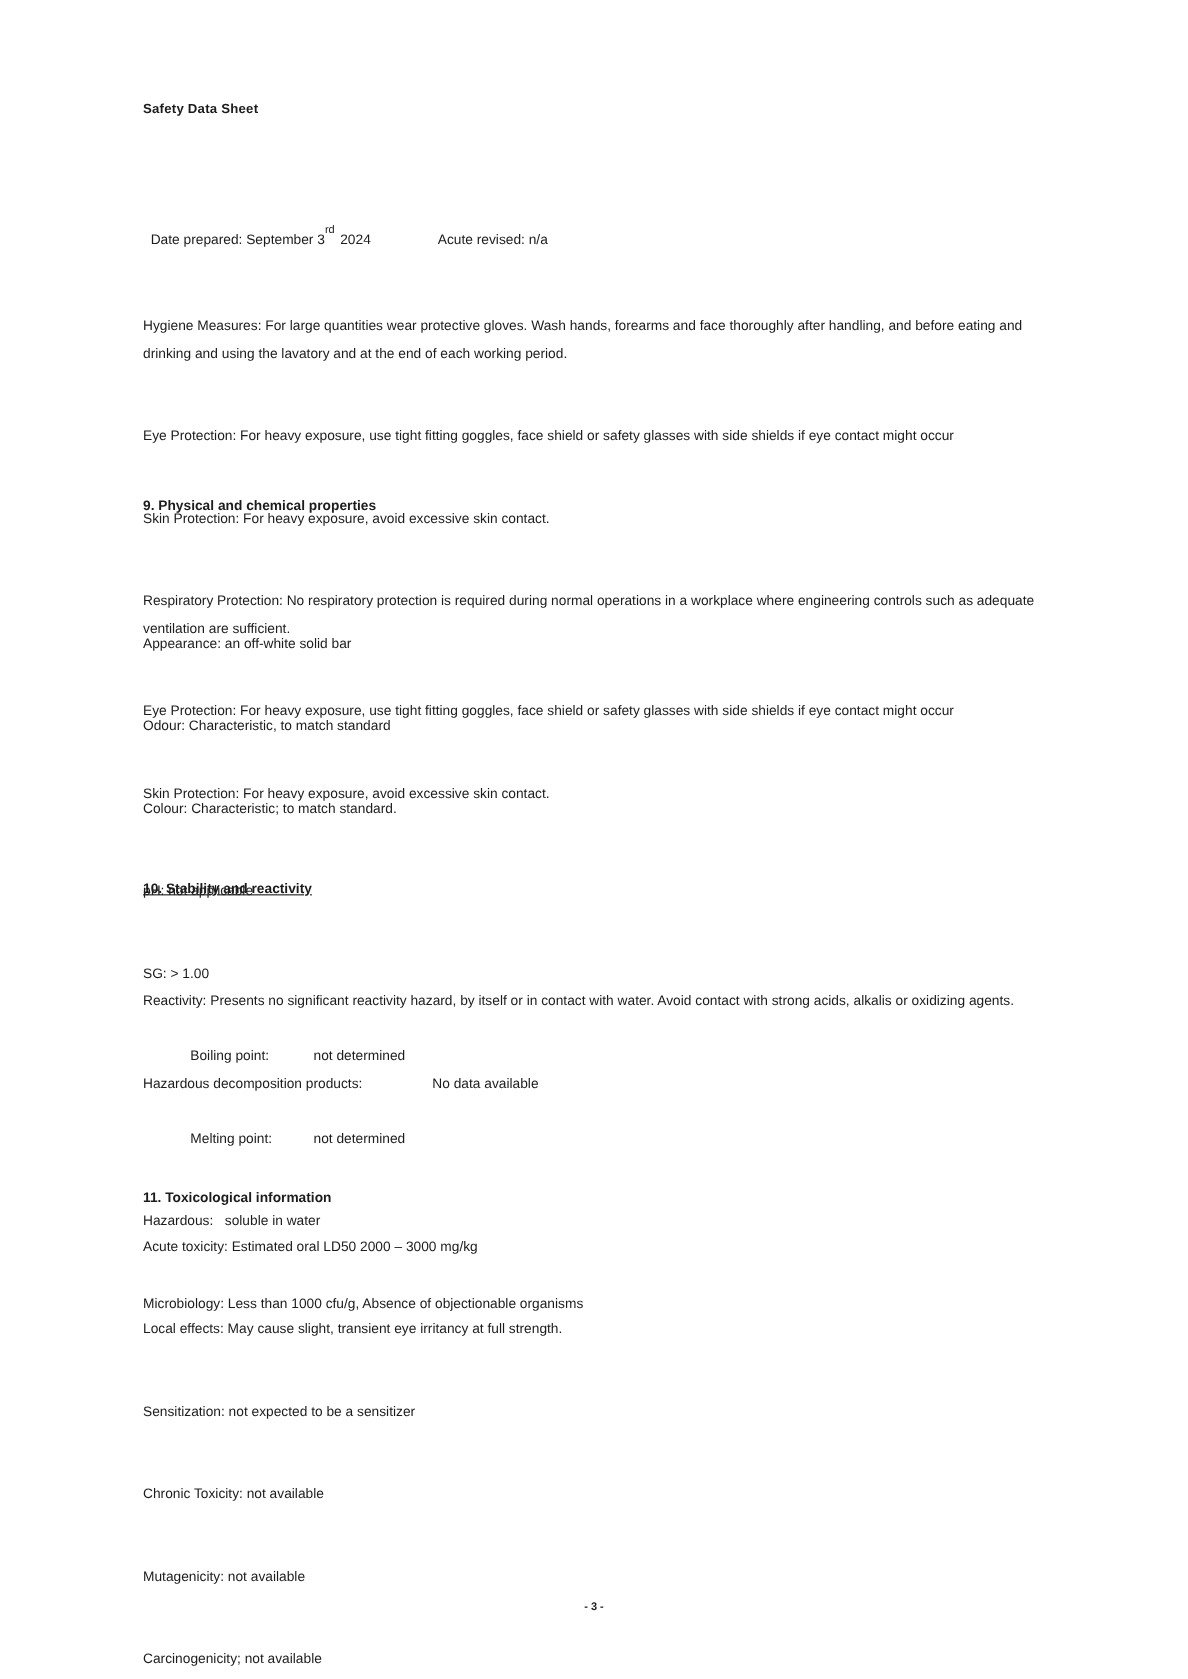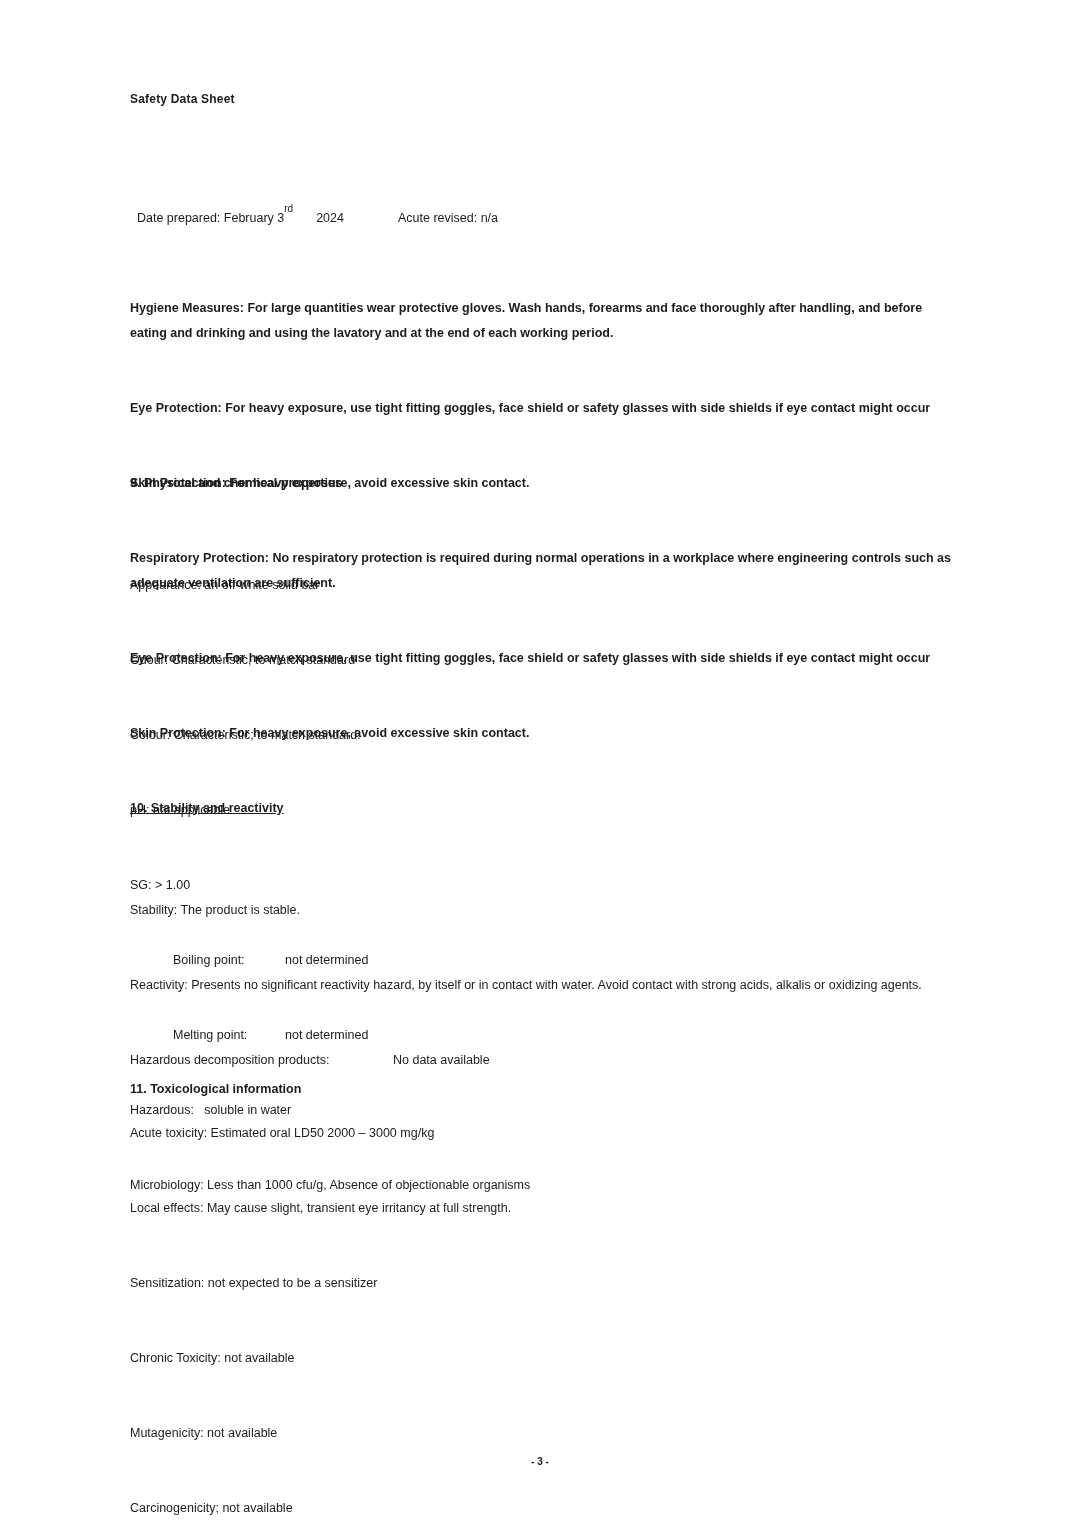--- a/index.html
+++ b/index.html
@@ -29,70 +29,69 @@
     font-size: 12.5px;
     font-weight: bold;
     line-height: 25px;
   }
   .date-group { display: inline-block; width: 261px; vertical-align: baseline; }
   .ordinal {
     font-size: 10px;
     position: relative;
     top: -10px;
   }
-  .year { margin-left: 23px; }
+  .year { margin-left: 5px; }
   .tab-label-sm { display: inline-block; width: 112px; margin-left: 43px; }
   .tab-label-lg { display: inline-block; width: 263px; }
   .page-footer {
     position: absolute;
     left: 0;
     top: 1455px;
     width: 1080px;
     text-align: center;
     font-size: 10px;
     font-weight: bold;
     line-height: 14px;
   }
 </style>
 </head>
 <body>
 
 <div class="abs doc-title" style="top:88px;">Safety Data Sheet</div>
 
 <div class="abs body-text" style="top:181px;">
-  <span class="date-group"><span>Date prepared: February 3</span><span class="ordinal">rd</span><span class="year">2024</span></span><span>Acute revised: n/a</span>
+  <span class="date-group"><span>Date prepared: September 3</span><span class="ordinal">rd</span><span class="year">2024</span></span><span>Acute revised: n/a</span>
 </div>
 
-<div class="abs body-text para-block" style="top:246px;font-weight:bold;">
+<div class="abs body-text para-block" style="top:234px;">
   <div>Hygiene Measures: For large quantities wear protective gloves. Wash hands, forearms and face thoroughly after handling, and before eating and drinking and using the lavatory and at the end of each working period.</div>
   <div>Eye Protection: For heavy exposure, use tight fitting goggles, face shield or safety glasses with side shields if eye contact might occur</div>
   <div>Skin Protection: For heavy exposure, avoid excessive skin contact.</div>
   <div>Respiratory Protection: No respiratory protection is required during normal operations in a workplace where engineering controls such as adequate ventilation are sufficient.</div>
   <div>Eye Protection: For heavy exposure, use tight fitting goggles, face shield or safety glasses with side shields if eye contact might occur</div>
   <div>Skin Protection: For heavy exposure, avoid excessive skin contact.</div>
 </div>
 
-<div class="abs section-heading" style="top:471px;">9. Physical and chemical properties</div>
+<div class="abs section-heading" style="top:448px;">9. Physical and chemical properties</div>
 
 <div class="abs body-text para-block" style="top:523px;">
   <div>Appearance: an off-white solid bar</div>
   <div>Odour: Characteristic, to match standard</div>
   <div>Colour: Characteristic; to match standard.</div>
   <div>pH: not applicable</div>
   <div>SG: &gt; 1.00</div>
   <div><span class="tab-label-sm">Boiling point:</span><span>not determined</span></div>
   <div><span class="tab-label-sm">Melting point:</span><span>not determined</span></div>
   <div>Hazardous:   soluble in water</div>
   <div>Microbiology: Less than 1000 cfu/g, Absence of objectionable organisms</div>
 </div>
 
 <div class="abs section-heading" style="top:796px;text-decoration:underline;">10. Stability and reactivity</div>
 
 <div class="abs body-text para-block" style="top:848px;">
-  <div>Stability: The product is stable.</div>
   <div>Reactivity: Presents no significant reactivity hazard, by itself or in contact with water. Avoid contact with strong acids, alkalis or oxidizing agents.</div>
   <div><span class="tab-label-lg">Hazardous decomposition products:</span><span>No data available</span></div>
 </div>
 
 <div class="abs section-heading" style="top:1077px;text-align:right;">11. Toxicological information</div>
 
 <div class="abs body-text para-block" style="top:1071px;">
   <div>Acute toxicity: Estimated oral LD50 2000 – 3000 mg/kg</div>
   <div>Local effects: May cause slight, transient eye irritancy at full strength.</div>
   <div>Sensitization: not expected to be a sensitizer</div>

